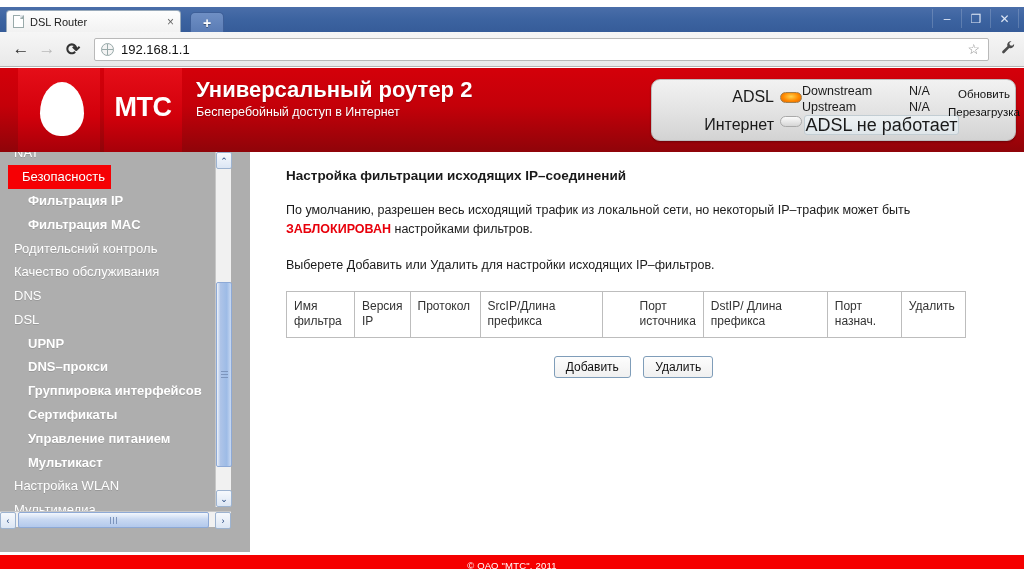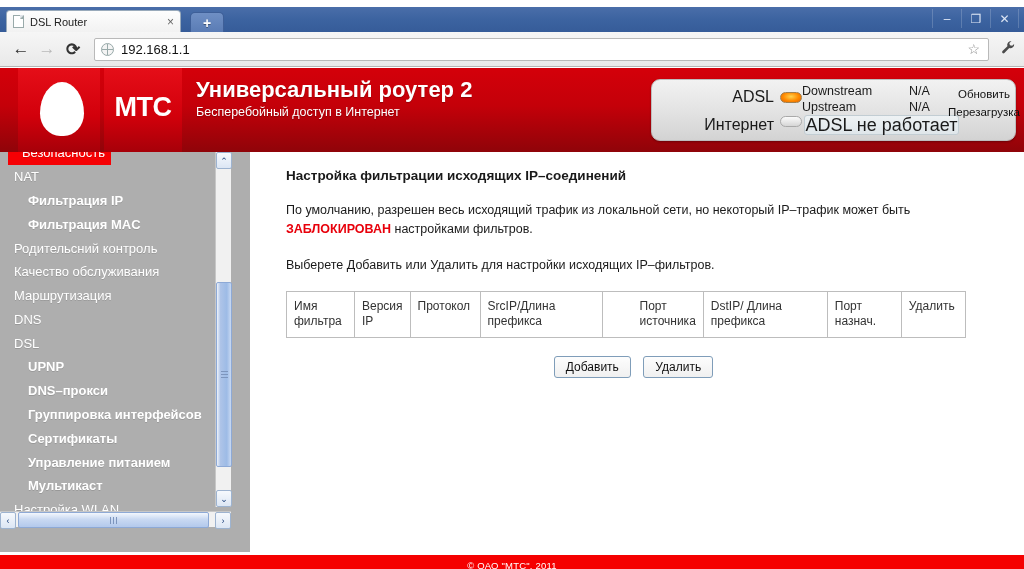--- a/index.html
+++ b/index.html
@@ -368,38 +368,35 @@
         <div id="panel-buttons">
           <div class="panel-btn">Обновить</div>
           <div class="panel-btn">Перезагрузка</div>
         </div>
       </div>
     </div>
 
     <div id="sidebar">
       <div id="menu-clip">
         <div id="menu-list">
+            <div class="menu-item-wrap">
+              <div class="menu-item">NAT</div>
+            </div>
             <div class="menu-item-wrap active-wrap"><div class="menu-item active">Безопасность</div></div>
             <div class="menu-item-wrap">
-              <div class="menu-item">NAT</div>
-            </div>
-            <div class="menu-item-wrap">
               <div class="menu-item sub">Фильтрация IP</div>
             </div>
             <div class="menu-item-wrap">
               <div class="menu-item sub">Фильтрация MAC</div>
             </div>
             <div class="menu-item-wrap">
               <div class="menu-item">Родительсний контроль</div>
             </div>
             <div class="menu-item-wrap">
               <div class="menu-item">Качество обслуживания</div>
-            </div>
-            <div class="menu-item-wrap">
-              <div class="menu-item">Маршрутизация</div>
             </div>
             <div class="menu-item-wrap">
               <div class="menu-item">DNS</div>
             </div>
             <div class="menu-item-wrap">
               <div class="menu-item">DSL</div>
             </div>
             <div class="menu-item-wrap">
               <div class="menu-item sub">UPNP</div>
             </div>

